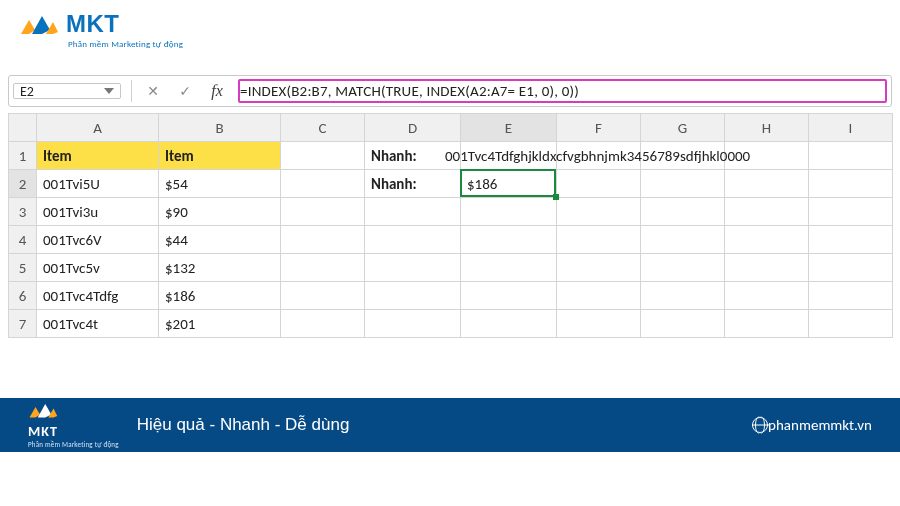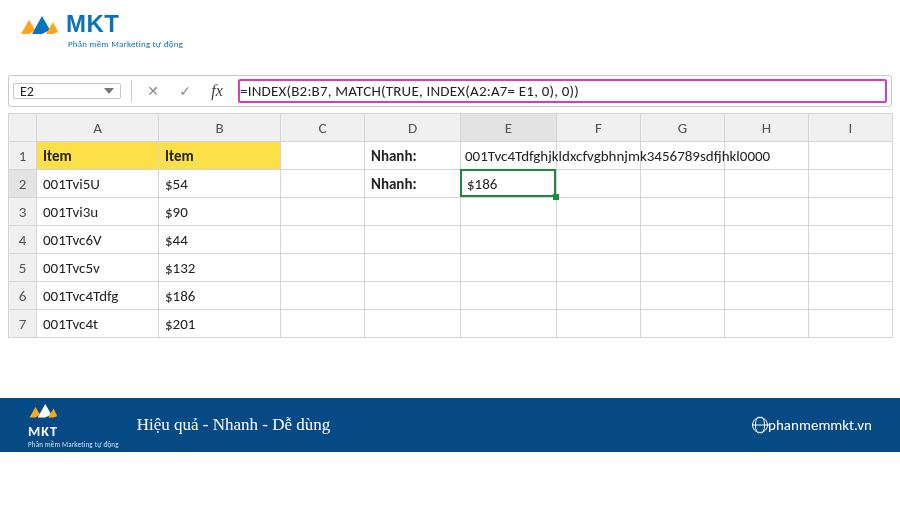--- a/index.html
+++ b/index.html
@@ -51,21 +51,21 @@
     
     .arrow-up { position:absolute; pointer-events:none; }
     .arrow-up .shaft { width:4px; height:40px; background:#d63cc1; margin:0 auto; }
     .arrow-up .head { width:0; height:0; border-left:8px solid transparent; border-right:8px solid transparent; border-bottom:12px solid #d63cc1; margin:0 auto; }
 
     
     .footer { margin-top:60px; height:54px; background:#064a85; color:#fff; display:flex; align-items:center; justify-content:space-between; padding:0 28px; font-size:15px; }
     .footer-left { display:flex; align-items:center; gap:18px; }
     .footer-logo .logo-text2 { font-weight:800; font-size:14px; color:#fff; letter-spacing:1px; }
     .footer-logo .tag2 { font-size:7px; color:#cfe3f5; letter-spacing:0.2px; }
-    .footer-slogan { font-family: Liberation Serif, serif; font-size:17px; }
+    .footer-slogan { font-family: Liberation Sans, sans-serif; font-size:17px; }
     .footer-right { display:flex; align-items:center; font-size:15px; }
     .globe { width:16px; height:16px; border:1.6px solid #fff; border-radius:50%; position:relative; }
     .globe::before { content:""; position:absolute; left:50%; top:-1.6px; bottom:-1.6px; width:8px; border:1.6px solid #fff; border-top:none; border-bottom:none; border-radius:50%; transform:translateX(-50%); }
     .globe::after { content:""; position:absolute; top:50%; left:-1.6px; right:-1.6px; height:0; border-top:1.6px solid #fff; transform:translateY(-50%); }
 
     .content { position:relative; }
 
     
     .e1-over { position:absolute; white-space:nowrap; font-size:15px; background:transparent; pointer-events:none; }
   </style>
@@ -222,21 +222,21 @@
             <td></td>
             <td></td>
             <td></td>
       </tr>
     </tbody>
       </table>
 
     <div class="sel-box" id="selbox" style="left: 459.5px; top: 55.5px; width: 96px; height: 28px;"></div>
     <div class="sel-handle" id="selhandle" style="left: 552.5px; top: 80.5px;"></div>
 
-    <div class="e1-over" id="e1over" style="left: 465px; top: 33.5px;">001Tvc4Tdfghjkldxcfvgbhnjmk3456789sdfjhkl0000</div>
+    <div class="e1-over" id="e1over" style="left: 445px; top: 33.5px;">001Tvc4Tdfghjkldxcfvgbhnjmk3456789sdfjhkl0000</div>
   </div>
 
 </div>
 
 <div class="footer">
   <div class="footer-left">
     <div class="footer-logo">
       <span>
         <svg width="30" height="18" viewBox="0 0 38 24">
           <path d="M1 22 L9 8 L15 18 L9 22 Z" fill="#ffa41b"></path>

